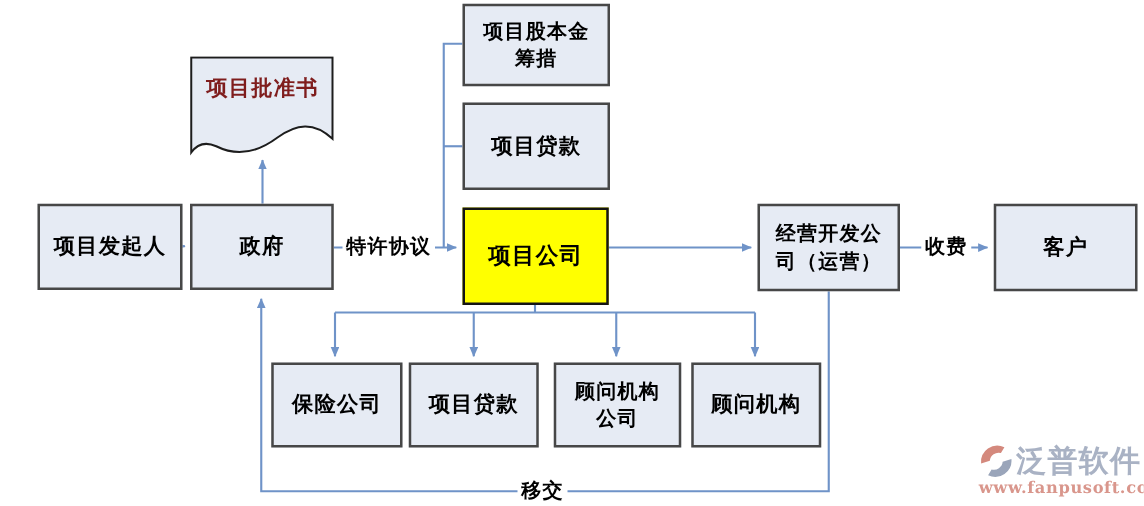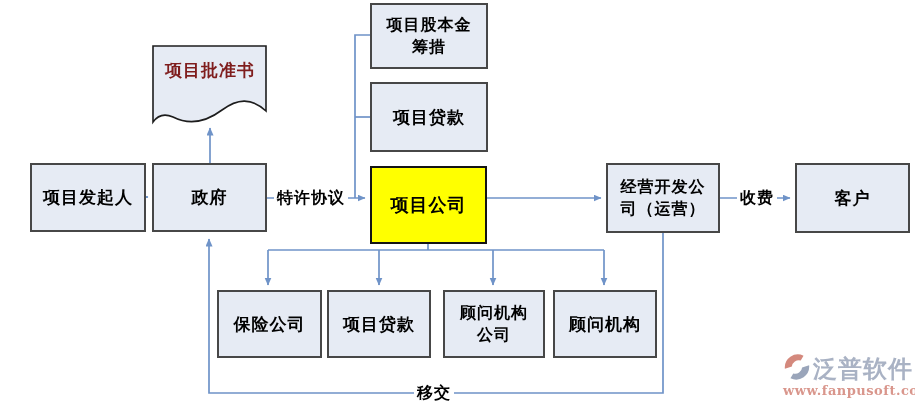--- a/index.html
+++ b/index.html
@@ -56,21 +56,21 @@
     position:absolute;left:0;top:0;
     pointer-events:none;
   }
   #watermark{
     position:absolute;
     left:783px;top:353px;
     width:130px;
     user-select:none;
   }
   #watermark .brand-row{
-    display:flex;gap:2px;
+    display:flex;align-items:center;gap:2px;
   }
   #watermark .brand-text{
     font-size:24px;
     font-weight:bold;
     color:#a9b2c4;
     letter-spacing:1px;
     font-family:"DejaVu Sans","Liberation Sans",sans-serif;
   }
   #watermark .url-text{
     font-size:13px;

